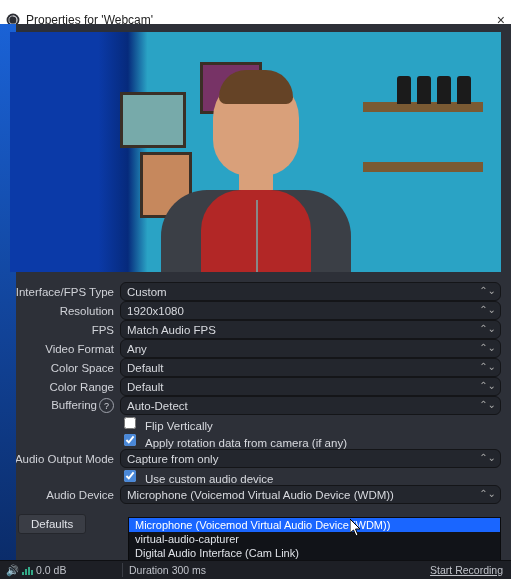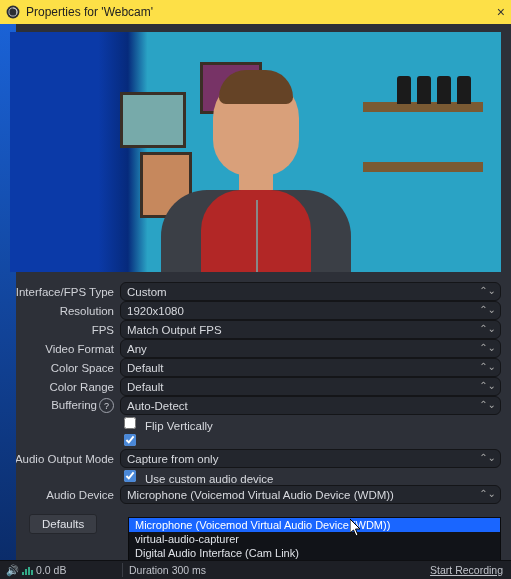--- a/index.html
+++ b/index.html
@@ -1,17 +1,17 @@
 <!DOCTYPE html>
 <html><head>
 <meta charset="utf-8">
 <style>
   html,body{margin:0;padding:0;background:#1f2127;color:#d8dadf;font-family:"Segoe UI",Arial,sans-serif;font-size:12px;}
   #frame{width:511px;height:579px;background:#181a1f;position:relative;overflow:hidden;}
-  .titlebar{height:24px;background:#fde047;color:#222;display:flex;align-items:center;gap:6px;padding:0 6px;font-size:12px;}
+  .titlebar{height:24px;background:#ffffff;color:#222;display:flex;align-items:center;gap:6px;padding:8px 6px;font-size:12px;}
   .titlebar .obs-icon svg{display:block;}
   .titlebar .spacer{flex:1;}
   .titlebar .close{font-size:14px;color:#333;}
   .content{position:absolute;top:24px;left:0;right:0;bottom:0;background:#2d3038;padding:8px 10px 0 10px;box-sizing:border-box;}
   .preview{background:#000;height:240px;margin:0 auto 10px auto;position:relative;overflow:hidden;}
   
   .wall{position:absolute;inset:0;background:linear-gradient(90deg,#0b3aa8 0%,#0b3aa8 18%,#062a7c 24%,#2aa3c5 28%,#2aa3c5 100%);}
   .shelf{position:absolute;right:18px;top:70px;width:120px;height:10px;background:#7a5a33;box-shadow:0 60px 0 #7a5a33;}
   .frame{position:absolute;border:3px solid #3a2f26;background:#7aa;}
   .frame.a{left:110px;top:60px;width:60px;height:50px;}
@@ -32,21 +32,21 @@
   .bluestrip{position:absolute;left:0;top:0;bottom:0;width:16px;background:linear-gradient(180deg,#1a62d6,#0a2a66);}
 
   .form{font-size:11.5px;}
   .row{display:flex;align-items:center;height:19px;gap:6px;}
   .label{width:104px;text-align:right;color:#d0d2d8;}
   .select{flex:1;height:17px;background:#23262d;border:1px solid #141518;border-radius:6px;display:flex;align-items:center;padding:0 14px 0 6px;position:relative;color:#d8dadf;}
   .select .caret{position:absolute;right:4px;top:2px;font-size:10px;color:#aaa;}
   .checkrow{display:flex;align-items:flex-end;height:17px;gap:6px;margin-left:110px;}
   input[type=checkbox]{width:12px;height:12px;accent-color:#4a88d8;}
   .help{display:inline-flex;width:13px;height:13px;border:1px solid #9fa3ac;border-radius:50%;align-items:center;justify-content:center;font-size:9px;margin-left:2px;}
-  .defaults{position:absolute;left:29px;top:490px;}
+  .defaults{position:absolute;left:18px;top:490px;}
   .btn{background:#3a3d45;border:1px solid #24262c;color:#e0e2e8;padding:3px 12px;border-radius:3px;font-size:11.5px;}
 
   .dropdown{position:absolute;left:128px;top:493px;right:10px;background:#111318;border:1px solid #0a0b0d;font-size:11px;}
   .dropdown .opt{padding:1px 6px;color:#dfe2e8;white-space:nowrap;overflow:hidden;}
   .dropdown .opt.sel{background:#1a66ff;color:#fff;}
   .cursor{position:absolute;pointer-events:none;}
 
   .footer{position:absolute;left:0;right:0;bottom:0;height:18px;background:#1d1f25;border-top:1px solid #0e0f12;display:flex;align-items:center;font-size:10.5px;color:#bfc2c9;}
   .footer .meters{width:110px;display:flex;align-items:center;gap:3px;padding-left:6px;}
   .footer .sep{width:1px;height:14px;background:#3a3d45;margin:0 6px;}
@@ -107,21 +107,21 @@
       <div class="row">
           <div class="label">Resolution</div>
         <div class="select">
             <span>1920x1080</span>
             <span class="caret">⌃⌄</span>
           </div>
         </div>
       <div class="row">
           <div class="label">FPS</div>
         <div class="select">
-            <span>Match Output FPS</span>
+            <span>Match Audio FPS</span>
             <span class="caret">⌃⌄</span>
           </div>
         </div>
       <div class="row">
           <div class="label">Video Format</div>
         <div class="select">
             <span>Any</span>
             <span class="caret">⌃⌄</span>
           </div>
         </div>
@@ -146,20 +146,21 @@
             <span class="caret">⌃⌄</span>
           </div>
         </div>
 
       <div class="checkrow">
           <input type="checkbox" id="cb-flip" style="">
           <label for="cb-flip">Flip Vertically</label>
         </div>
       <div class="checkrow">
           <input type="checkbox" id="cb-rot" checked="" style="">
+          <label for="cb-rot">Apply rotation data from camera (if any)</label>
         </div>
 
       <div class="row">
           <div class="label">Audio Output Mode</div>
         <div class="select">
             <span>Capture from only</span>
             <span class="caret">⌃⌄</span>
           </div>
         </div>
 

